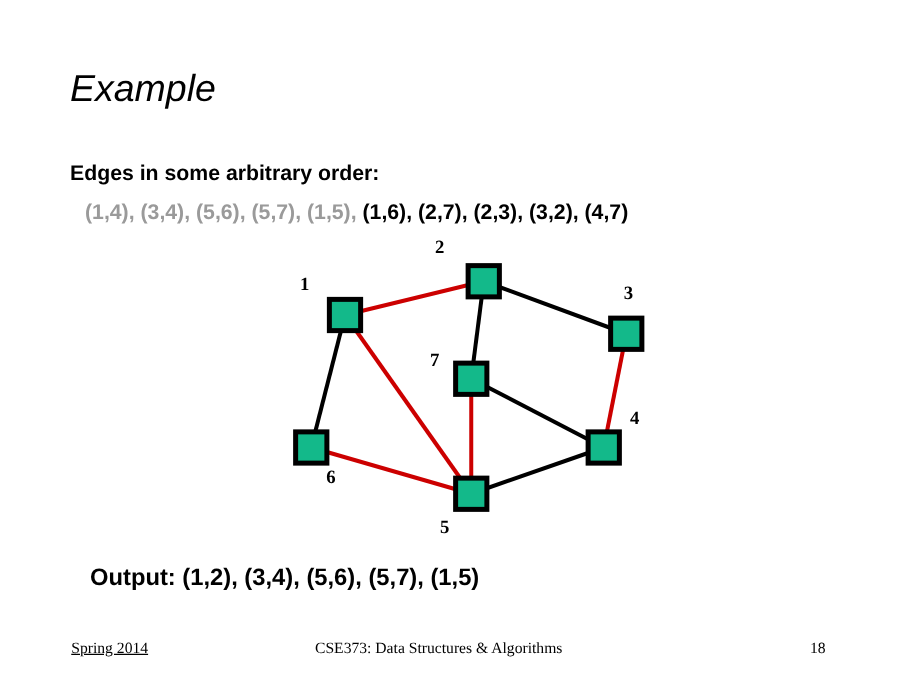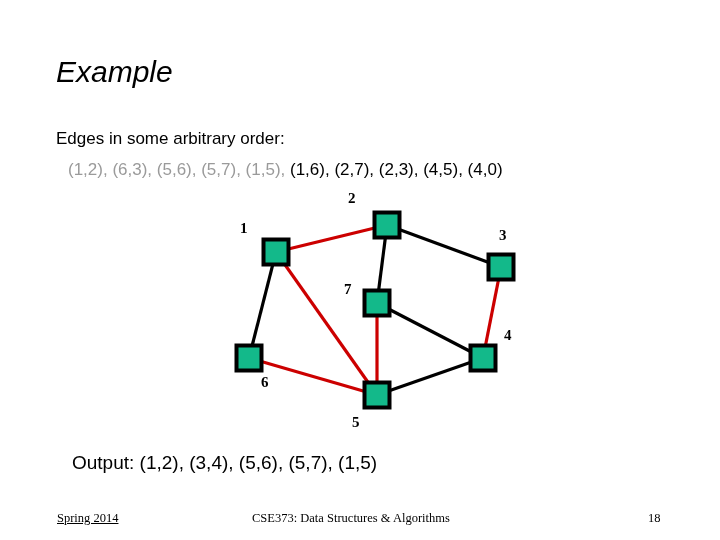--- a/index.html
+++ b/index.html
@@ -33,20 +33,21 @@
     color: #000000;
     letter-spacing: 0px;
     white-space: nowrap;
   }
   .body-line {
     position: absolute;
     font-family: "Liberation Sans", sans-serif;
     font-size: 17px;
     color: #000000;
     white-space: nowrap;
+    font-weight: bold;
   }
   #edges-caption {
     left: 56px;
     top: 129px;
   }
   #edge-list {
     left: 68px;
     top: 160px;
   }
   #edge-list .grayed {
@@ -89,21 +90,21 @@
 </style>
 </head>
 <body>
 
 <div id="slide">
 
   <div class="slide-title">Example</div>
 
   <div class="body-line" id="edges-caption">Edges in some arbitrary order:</div>
 
-  <div class="body-line" id="edge-list"><span class="grayed">(1,2), (6,3), (5,6), (5,7), (1,5),</span><span class="blacked"> (1,6), (2,7), (2,3), (4,5), (4,0)</span></div>
+  <div class="body-line" id="edge-list"><span class="grayed">(1,4), (3,4), (5,6), (5,7), (1,5),</span><span class="blacked"> (1,6), (2,7), (2,3), (3,2), (4,7)</span></div>
 
   <svg id="graph-svg" viewBox="0 185 720 250" preserveAspectRatio="none">
     <g id="edge-layer">
         <line x1="276" y1="252" x2="387" y2="225" stroke="#cc0000" stroke-width="3.2" stroke-linecap="butt"></line>
         <line x1="276" y1="252" x2="377" y2="395" stroke="#cc0000" stroke-width="3.2" stroke-linecap="butt"></line>
         <line x1="377" y1="395" x2="249" y2="358" stroke="#cc0000" stroke-width="3.2" stroke-linecap="butt"></line>
         <line x1="377" y1="395" x2="377" y2="303" stroke="#cc0000" stroke-width="3.2" stroke-linecap="butt"></line>
         <line x1="501" y1="267" x2="483" y2="358" stroke="#cc0000" stroke-width="3.2" stroke-linecap="butt"></line>
         <line x1="276" y1="252" x2="249" y2="358" stroke="#000000" stroke-width="3.2" stroke-linecap="butt"></line>
         <line x1="387" y1="225" x2="377" y2="303" stroke="#000000" stroke-width="3.2" stroke-linecap="butt"></line>

